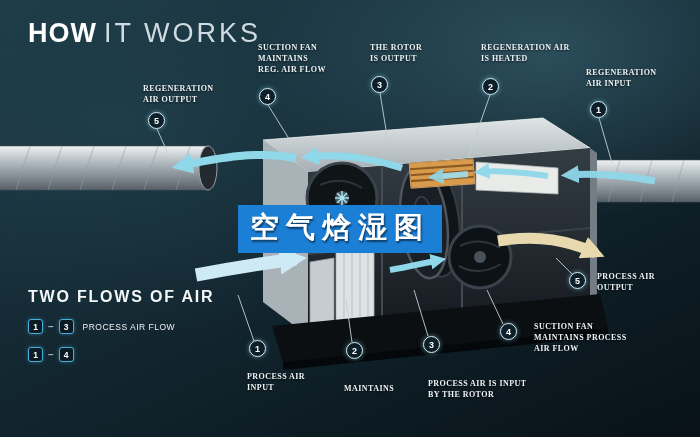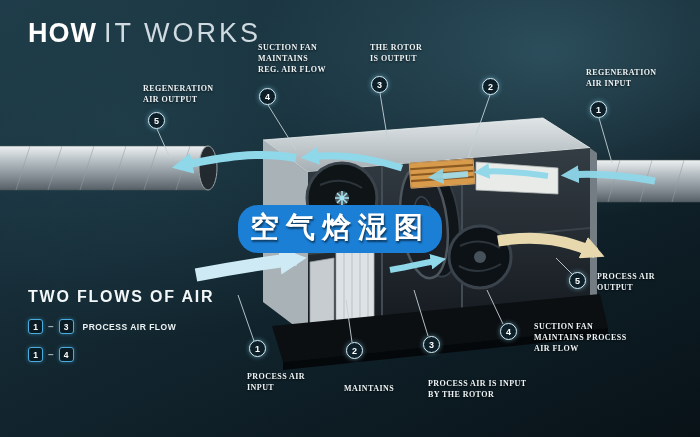--- a/index.html
+++ b/index.html
@@ -32,28 +32,27 @@
   .legend { position:absolute; left:28px; top:288px; }
   .legend-heading { font-size:16px; font-weight:700; letter-spacing:1.8px; color:#f3f7f8; }
   .legend-row { display:flex; align-items:center; margin-top:13px; }
   .lbadge {
     width:15px; height:15px; border-radius:3px; box-sizing:border-box;
     background:#0b1b24; border:1.5px solid #49aedd; color:#ffffff;
     font-size:8.5px; font-weight:700; display:flex; align-items:center; justify-content:center;
     box-shadow:0 0 4px rgba(73,174,221,.45);
   }
   .ldash { color:#9fb5bd; font-size:10px; margin:0 5px; font-weight:700; }
-  .llabel { font-size:8.5px; font-weight:700; letter-spacing:.5px; color:#ebf2f4; margin-left:9px; }
+  .llabel { font-size:8.5px; font-weight:400; letter-spacing:.5px; color:#ebf2f4; margin-left:9px; }
 
   .overlay {
     position:absolute; left:238px; top:205px; padding:3px 12px 5px;
     background:#1b7fd6; color:#ffffff; font-size:29px; font-weight:700;
     letter-spacing:7px; text-shadow:1px 2px 2px rgba(0,0,0,.55);
     font-family:"DejaVu Sans", sans-serif;
-    border-radius:20px;
   }
 </style>
 </head>
 <body>
 
 <div class="stage">
 
   <svg class="illu" viewBox="0 0 700 437" aria-hidden="true">
     <defs>
       <linearGradient id="gDuct" x1="0" y1="0" x2="0" y2="1">
@@ -169,20 +168,22 @@
     <span class="t-bold">HOW</span><span class="t-light">IT WORKS</span>
   </div>
 
   <div class="clabel" style="left:143px;top:84px">REGENERATION
 AIR OUTPUT</div>
   <div class="clabel" style="left:258px;top:43px">SUCTION FAN
 MAINTAINS
 REG. AIR FLOW</div>
   <div class="clabel" style="left:370px;top:43px">THE ROTOR
 IS OUTPUT</div>
+  <div class="clabel" style="left:481px;top:43px">REGENERATION AIR
+IS HEATED</div>
   <div class="clabel" style="left:586px;top:68px">REGENERATION
 AIR INPUT</div>
   <div class="clabel" style="left:597px;top:272px">PROCESS AIR
 OUTPUT</div>
   <div class="clabel" style="left:247px;top:372px">PROCESS AIR
 INPUT</div>
   <div class="clabel" style="left:344px;top:384px">MAINTAINS</div>
   <div class="clabel" style="left:428px;top:379px">PROCESS AIR IS INPUT
 BY THE ROTOR</div>
   <div class="clabel" style="left:534px;top:322px">SUCTION FAN

